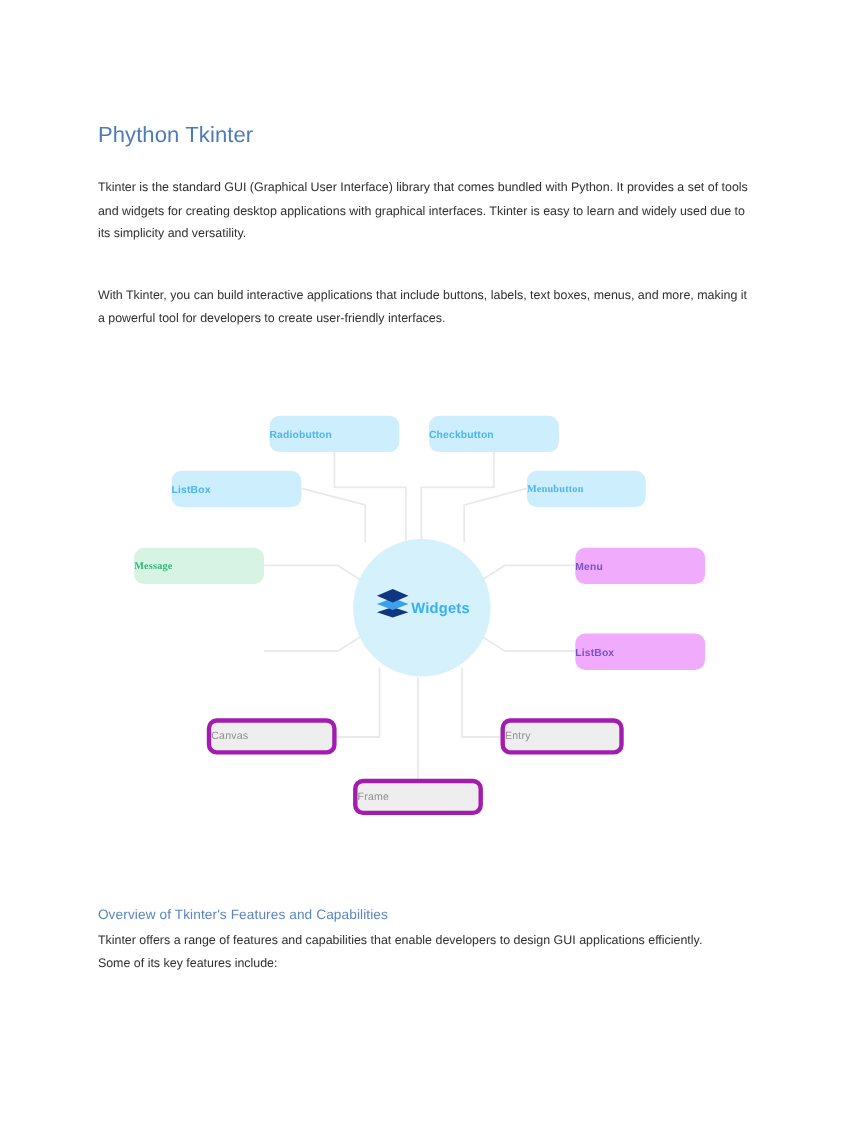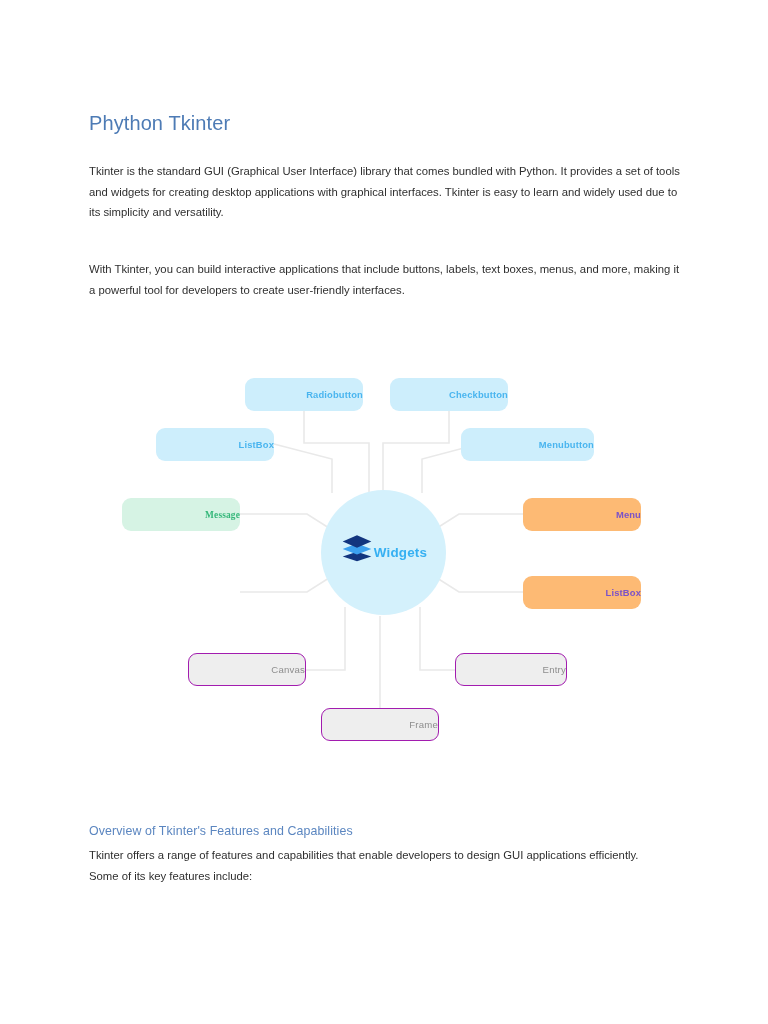--- a/index.html
+++ b/index.html
@@ -81,45 +81,45 @@
     top: 0;
     width: 592px;
     height: 400px;
     overflow: visible;
   }
   .node {
     position: absolute;
     border-radius: 9px;
     display: flex;
     align-items: center;
-    justify-content: flex-end;
+    justify-content: flex-start;
     font-size: 9.4px;
     font-weight: 700;
     letter-spacing: .15px;
     box-sizing: border-box;
     height: 33px;
     z-index: 3;
   }
   .node.blue  { background: #cdeefc; color: #4ab5ef; }
   .node.green { background: #d6f3e4; color: #35b77a; }
-  .node.purp  { background: #fdba74; color: #7a52c8; }
+  .node.purp  { background: #f0abfc; color: #7a52c8; }
   .node.gray  {
     background: #eeeeee;
     color: #8e8e8e;
-    border: 1px solid #a21caf;
+    border: 4px solid #a21caf;
     font-weight: 400;
     font-size: 9.6px;
     letter-spacing: .2px;
   }
 
   
   .n-radiobutton { left: 156px; top: 18px;  width: 118px; }
   .n-checkbutton { left: 301px; top: 18px;  width: 118px; }
   .n-button      { left: 67px;  top: 68px;  width: 118px; }
-  .n-menubutton  { left: 372px; top: 68px;  width: 133px; }
+  .n-menubutton  { left: 390px; top: 68px;  width: 108px; font-family: Liberation Serif, serif; }
   .n-message     { left: 33px;  top: 138px; width: 118px; font-family: Liberation Serif, serif; }
   .n-menu        { left: 434px; top: 138px; width: 118px; }
   .n-label       { left: 33px;  top: 216px; width: 118px; }
   .n-listbox     { left: 434px; top: 216px; width: 118px; }
   .n-canvas      { left: 99px;  top: 293px; width: 118px; }
   .n-entry       { left: 366px; top: 293px; width: 112px; }
   .n-frame       { left: 232px; top: 348px; width: 118px; }
 
   
   .hub {

